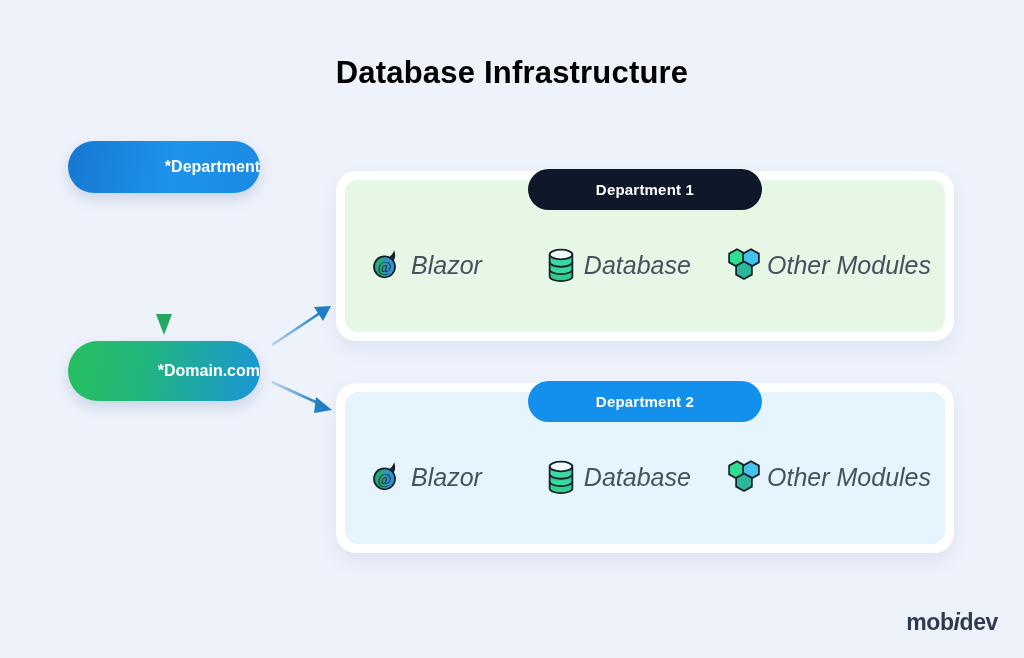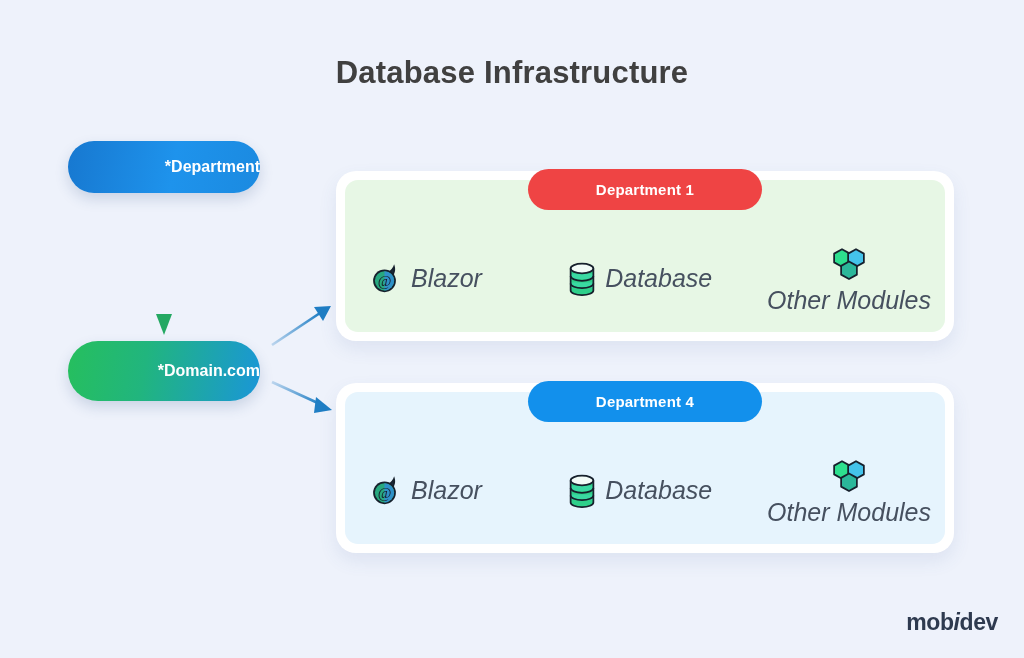--- a/index.html
+++ b/index.html
@@ -12,21 +12,21 @@
     overflow:hidden;
   }
 
   
   .page-title{
     position:absolute;
     top:55px; left:0; width:1024px;
     text-align:center;
     font-size:31px;
     font-weight:bold;
-    color:#404040;
+    color:#000000;
     letter-spacing:0.2px;
   }
 
   
   .pill{
     position:absolute;
     display:flex; align-items:center; justify-content:flex-end;
     border-radius:40px;
     color:#ffffff;
     font-size:16px;
@@ -76,41 +76,41 @@
     min-width:234px;
     padding:0 28px;
     display:flex; align-items:center; justify-content:center;
     border-radius:21px;
     color:#ffffff;
     font-size:15px;
     font-weight:bold;
     letter-spacing:.2px;
     white-space:nowrap;
   }
-  .hdr-green{ background:#ef4444; }
+  .hdr-green{ background:#0f172a; }
   .hdr-blue { background:#1290ec; }
 
   
   .module-row{
     position:absolute;
     left:0; right:0;
     top:64px;
     display:flex;
     align-items:center;
     padding-left:22px;
     padding-right:14px;
   }
   .module{
     display:flex;
     align-items:center;
     gap:2px;
   }
   .m-blazor  { width:200px; }
   .m-database{ width:212px; }
-  .m-modules { width:auto;flex-direction:column; }
+  .m-modules { width:auto; }
 
   .module-label{
     font-size:25px;
     color:#46505f;
     white-space:nowrap;
     line-height:1;
     font-style:italic;
   }
   .module-icon{
     width:42px; height:42px;
@@ -223,21 +223,21 @@
       </div>
 
     </div>
   </div>
 </div>
 
 <div class="panel panel-blue">
   <div class="panel-inner">
 
     <div class="panel-header hdr-blue">
-      <span>Department 4</span>
+      <span>Department 2</span>
     </div>
 
     <div class="module-row">
 
       <div class="module m-blazor">
         <svg class="module-icon" viewBox="0 0 48 48">
           <path d="M31 7c2 5 1.5 10-2 14l-6-4c4-3 7-6 8-10z" fill="#16202c"></path>
           <path d="M29 13c1 4 0 8-3 11l-5-3c4-2 7-4 8-8z" fill="#1d3243"></path>
           <circle cx="20" cy="26" r="13" fill="#16202c"></circle>
           <circle cx="20" cy="26" r="11" fill="#27a87f"></circle>

